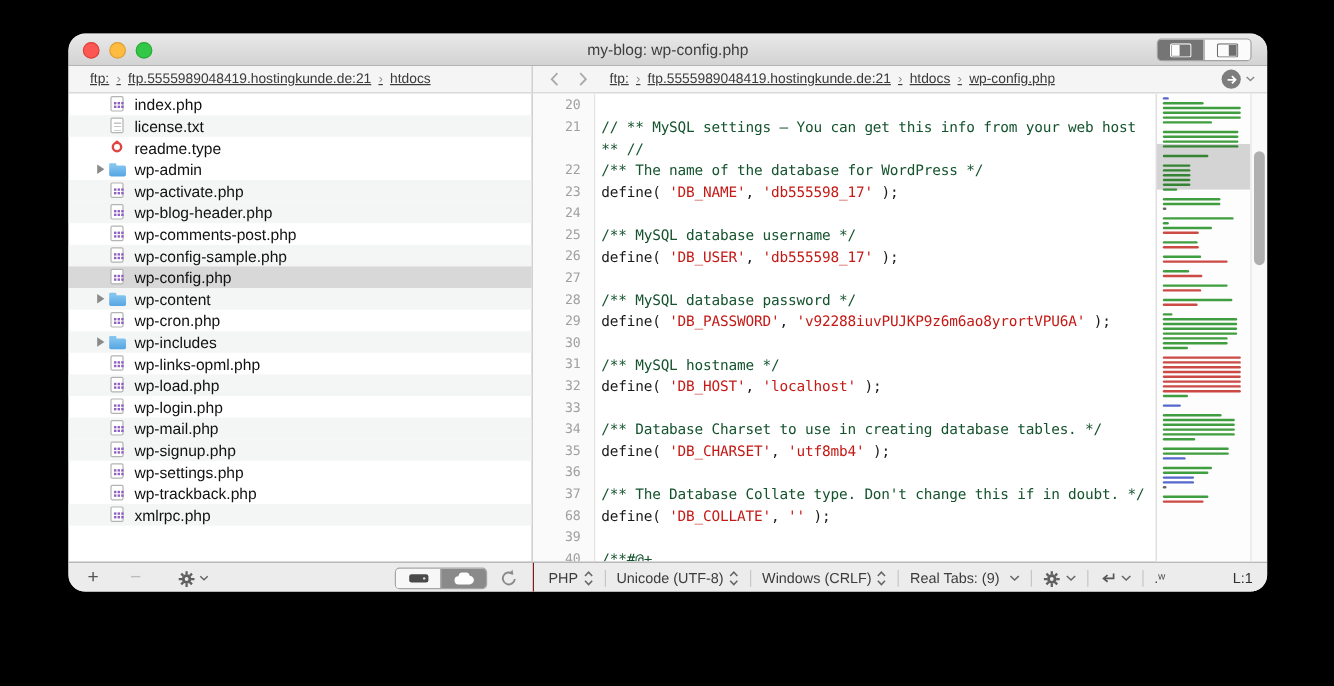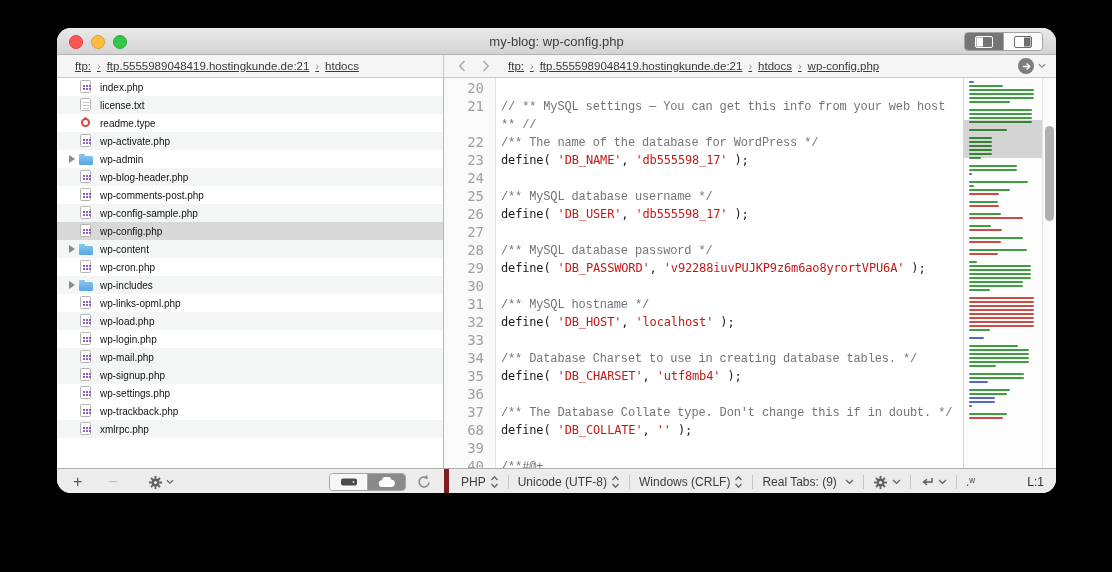--- a/index.html
+++ b/index.html
@@ -21,58 +21,58 @@
   .crumb-left{width:387px;flex:none;border-right:1px solid #c9c9c9;display:flex;align-items:center;padding-left:18px;box-sizing:border-box;}
   .crumb-right{flex:1;display:flex;align-items:center;padding-left:14px;position:relative;}
   .crumbs{display:flex;align-items:center;white-space:nowrap;overflow:hidden;text-decoration:underline;}
   .crumb-sep{color:#8e8e8e;margin:0 6px;font-size:11px;}
   .navchevs{display:flex;align-items:center;gap:16px;margin-right:18px;}
   .publish-wrap{margin-left:auto;margin-right:10px;display:flex;align-items:center;gap:4px;}
   .publish-btn{width:16px;height:16px;border-radius:50%;background:#7d7d7d;display:flex;align-items:center;justify-content:center;}
   
   .main{height:390px;flex:none;display:flex;}
   .sidebar{width:387px;flex:none;border-right:1px solid #b5b5b5;background:#fff;box-sizing:border-box;overflow:hidden;}
-  .frow{height:18px;display:flex;align-items:center;font-size:10px;color:#111;padding-left:8px;}
+  .frow{height:18px;display:flex;align-items:center;font-size:13px;color:#111;padding-left:20px;}
   .frow.alt{background:#f4f5f5;}
   .frow.sel{background:#d8d8d8;}
   .disc{width:13px;flex:none;display:flex;align-items:center;justify-content:center;}
   .disc .tri{width:0;height:0;border-left:6px solid #8a8a8a;border-top:4px solid transparent;border-bottom:4px solid transparent;}
   .icon{width:16px;height:16px;position:relative;margin-right:6px;flex:none;}
   .icon.php::before,.icon.txt::before{content:"";position:absolute;left:2px;top:1px;width:11px;height:13px;background:#fff;border:1px solid #b3b3b3;border-radius:1.5px;box-sizing:border-box;}
   .icon.php::after{content:"";position:absolute;left:5px;top:6px;width:2px;height:2px;background:#9061c2;
     box-shadow:3px 0 #9061c2,6px 0 #9061c2,0 3px #9061c2,3px 3px #9061c2,6px 3px #9061c2;}
   .icon.txt::after{content:"";position:absolute;left:5px;top:5px;width:6px;height:7px;
     background:repeating-linear-gradient(#c6c6c6 0 1px,transparent 1px 3px);}
   .icon.html::before{content:"";position:absolute;left:2.5px;top:3px;width:9px;height:9px;border:2px solid #df4541;border-radius:50%;box-sizing:border-box;}
   .icon.html::after{content:"";position:absolute;left:6px;top:1.5px;width:3px;height:3px;background:#df4541;border-radius:50%;}
   .icon.folder::before{content:"";position:absolute;left:1px;top:3px;width:6px;height:3px;border-radius:1px 1px 0 0;background:#83c4ef;}
   .icon.folder::after{content:"";position:absolute;left:1px;top:5px;width:14px;height:9px;border-radius:1.5px;background:linear-gradient(#83c4ef,#56a5e2);}
   
   .editor{flex:1;display:flex;overflow:hidden;background:#fff;}
   .gutter{width:52px;flex:none;background:#fafafa;border-right:1px solid #e3e3e3;box-sizing:border-box;
-    font-family:"DejaVu Sans Mono",monospace;font-size:14px;color:#a0a0a0;text-align:right;padding-top:1px;}
+    font-family:"DejaVu Sans Mono",monospace;font-size:11px;color:#a0a0a0;text-align:right;padding-top:1px;}
   .gnum{height:18px;line-height:18px;padding-right:11px;}
   .code{flex:1;overflow:hidden;font-family:"DejaVu Sans Mono",monospace;font-size:12px;line-height:18px;
     letter-spacing:-0.15px;padding-left:5px;padding-top:1px;white-space:pre;color:#1a1a1a;}
   .crow{height:18px;}
-  .code .cm{color:#737373;font-family:Liberation Mono, monospace;}
+  .code .cm{color:#14532d;}
   .code .s{color:#c41a16;}
   .code .p{color:#1a1a1a;}
   
   .minimap{width:79px;flex:none;border-left:1px solid #d9d9d9;background:#fdfdfd;position:relative;
     box-sizing:border-box;padding-top:3px;overflow:hidden;}
   .mrow{height:2px;margin:0 4px 2px 5px;border-radius:1px;}
   .mviewport{position:absolute;left:0;right:0;top:42px;height:38px;background:rgba(0,0,0,0.16);}
   .vscrollbar{width:14px;flex:none;background:#fafafa;border-left:1px solid #e4e4e4;position:relative;box-sizing:border-box;}
   .vthumb{position:absolute;left:2px;width:9px;top:48px;height:95px;background:#b0b0b0;border-radius:5px;}
   
   .bottombar{height:27px;flex:none;background:#ececec;border-top:1px solid #adadad;display:flex;align-items:center;
     font-size:12px;color:#3c3c3c;box-sizing:border-box;}
   .bb-left{width:387px;flex:none;display:flex;align-items:center;box-sizing:border-box;padding:0 10px 0 16px;}
-  .bb-right{flex:1;display:flex;align-items:center;border-left:5px solid #7f1d1d;height:100%;padding-left:12px;}
+  .bb-right{flex:1;display:flex;align-items:center;border-left:1px solid #7f1d1d;height:100%;padding-left:12px;}
   .plus{font-size:16px;color:#555;}
   .minus{font-size:16px;color:#bcbcbc;margin-left:26px;}
   .gear-group{margin-left:30px;display:flex;align-items:center;gap:3px;}
   .seg-ctl{margin-left:auto;display:flex;border:1px solid #a6a6a6;border-radius:4px;overflow:hidden;}
   .seg{width:37px;height:16px;display:flex;align-items:center;justify-content:center;background:#f7f7f7;}
   .seg.active{background:#8a8a8a;}
   .seg + .seg{border-left:1px solid #a6a6a6;}
   .refresh{margin-left:10px;margin-right:2px;display:flex;align-items:center;}
   .bsep{width:1px;height:14px;background:#c6c6c6;margin:0 9px;flex:none;}
   .status-item{display:flex;align-items:center;gap:4px;white-space:nowrap;}
@@ -159,31 +159,31 @@
         <div class="frow alt">
           <span class="disc"></span>
           <span class="icon txt"></span>
           <span>license.txt</span>
         </div>
         <div class="frow">
           <span class="disc"></span>
           <span class="icon html"></span>
           <span>readme.type</span>
         </div>
-        <div class="frow alt">
-          <span class="disc"></span>
-          <span class="icon php"></span>
-          <span>wp-activate.php</span>
-        </div>
         <div class="frow">
           <span class="disc">
             <span class="tri"></span>
           </span>
           <span class="icon folder"></span>
           <span>wp-admin</span>
+        </div>
+        <div class="frow alt">
+          <span class="disc"></span>
+          <span class="icon php"></span>
+          <span>wp-activate.php</span>
         </div>
         <div class="frow alt">
           <span class="disc"></span>
           <span class="icon php"></span>
           <span>wp-blog-header.php</span>
         </div>
         <div class="frow">
           <span class="disc"></span>
           <span class="icon php"></span>
           <span>wp-comments-post.php</span>

